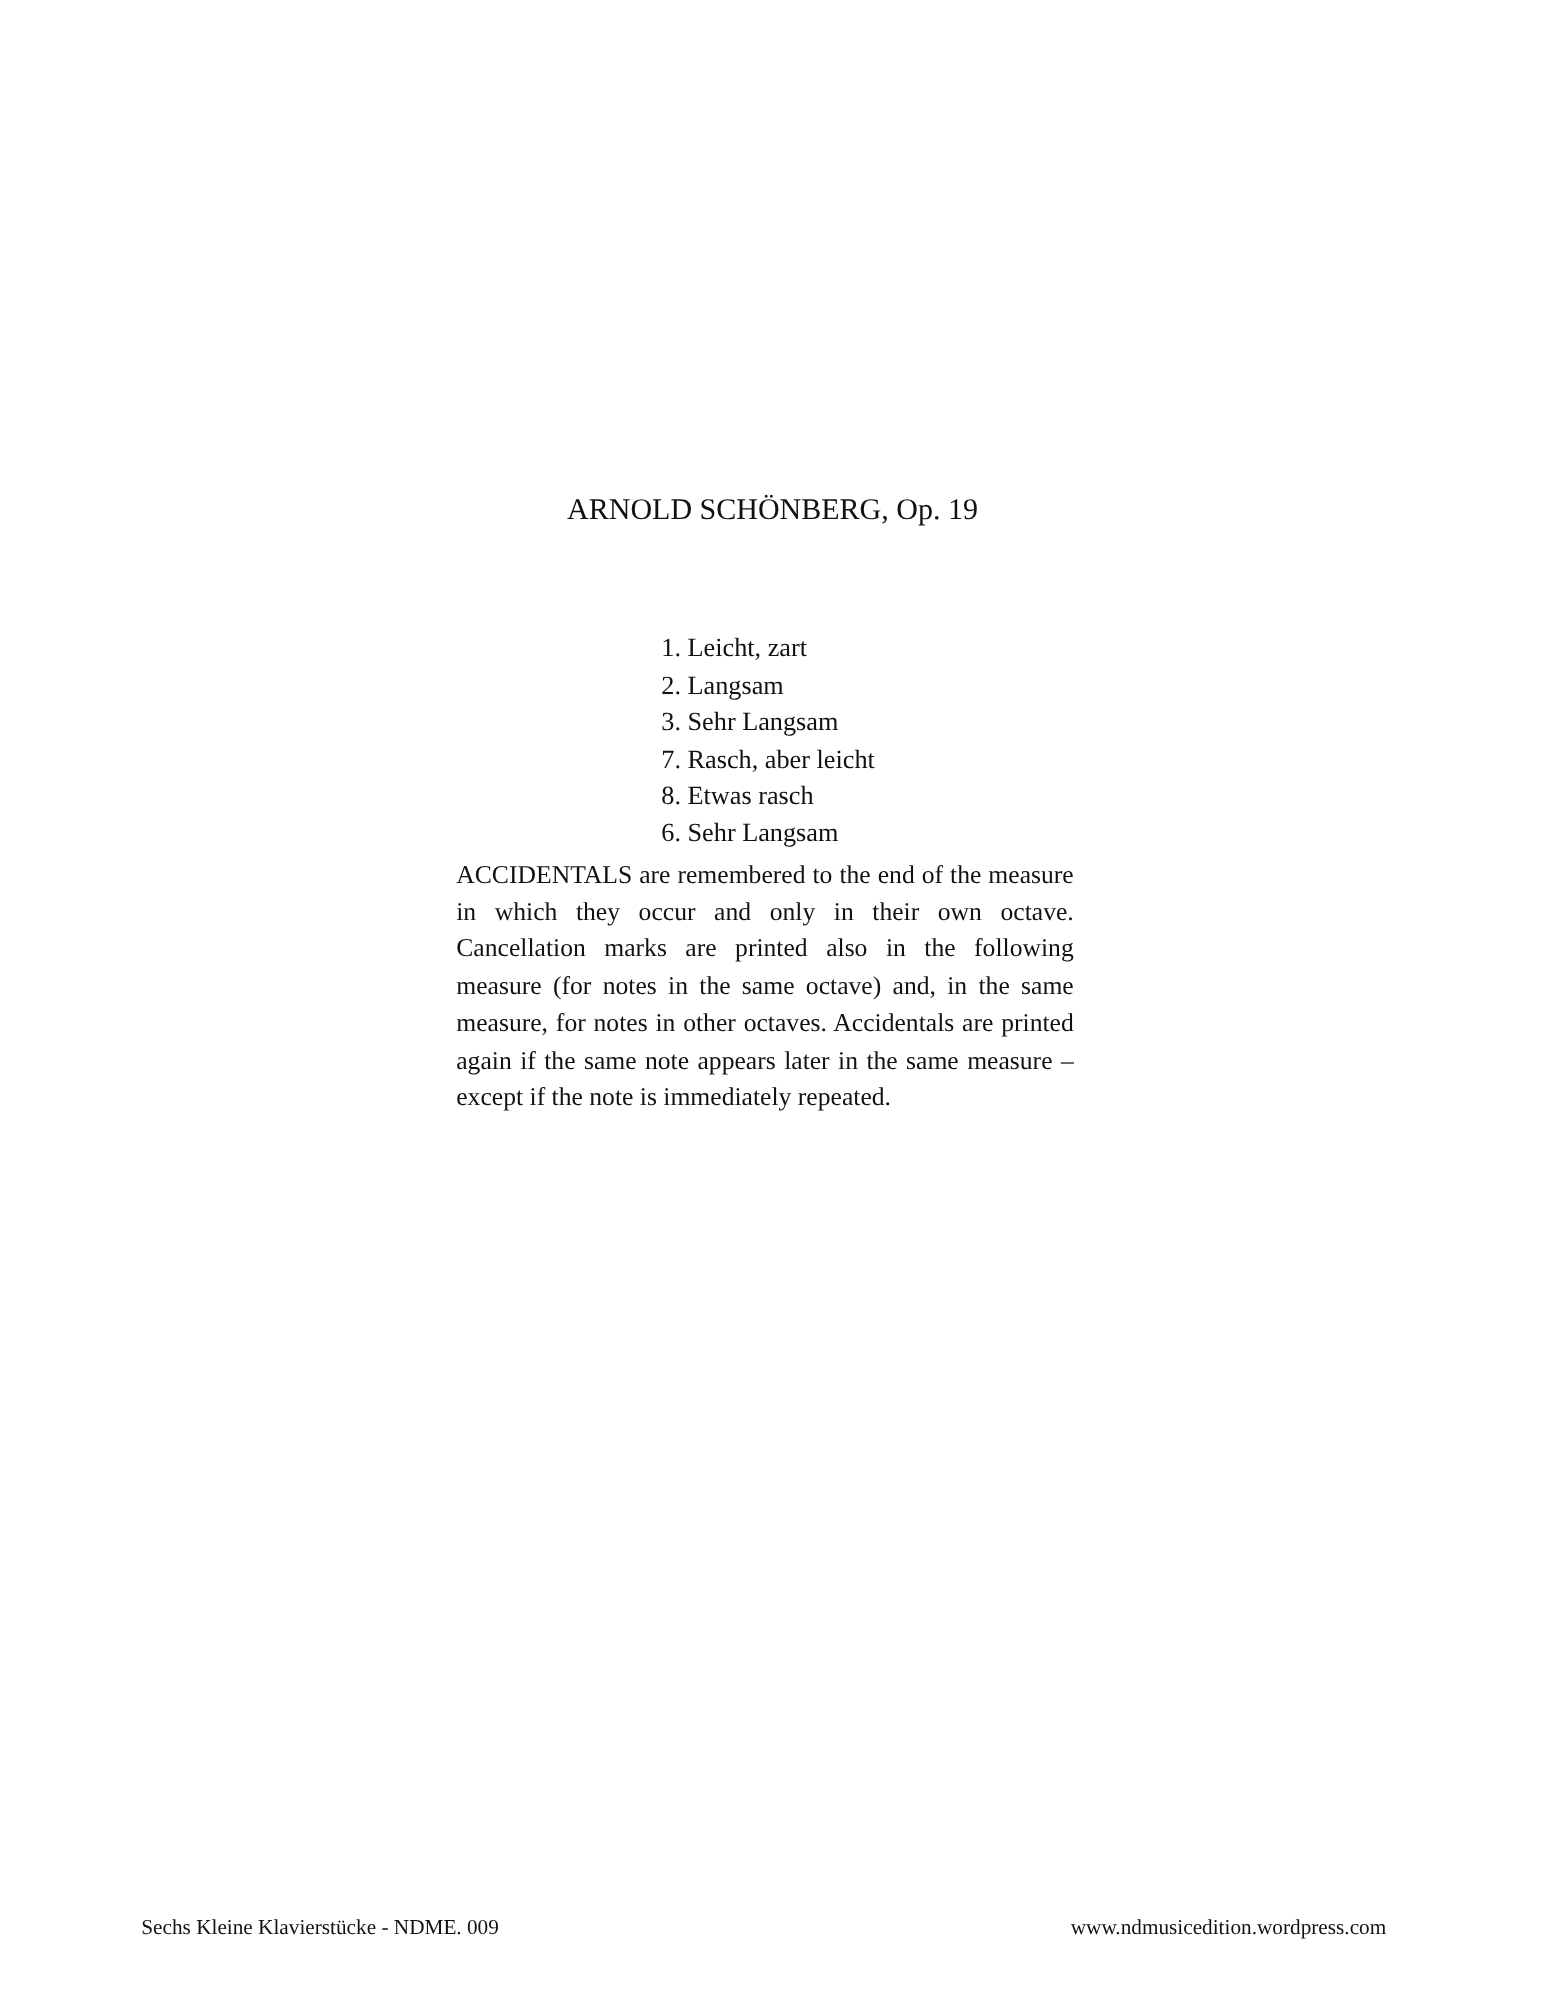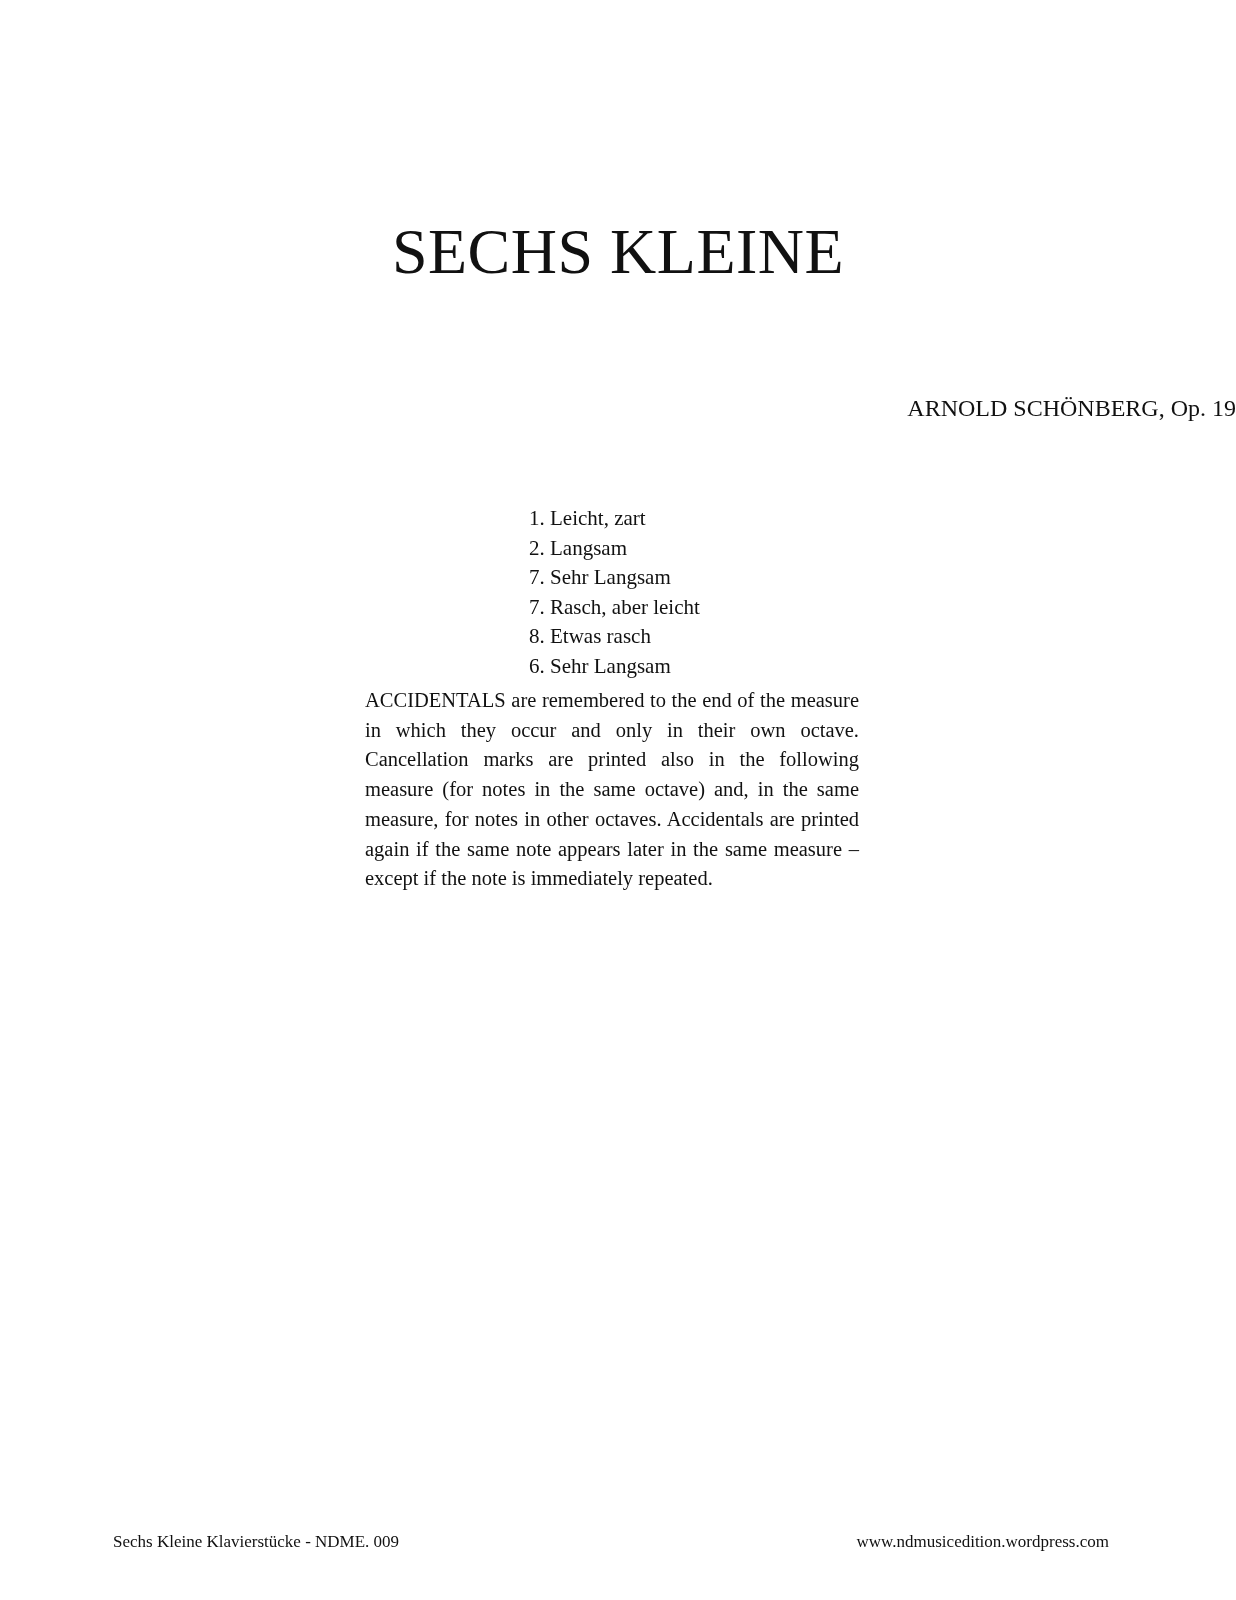--- a/index.html
+++ b/index.html
@@ -8,21 +8,21 @@
     font-family: "DejaVu Serif", "Liberation Serif", serif; color: #111111;
   }
   .title {
     position: absolute; left: 0; width: 1236px; top: 208px;
     text-align: center; font-family: "Liberation Serif", serif;
     font-size: 64px; line-height: 88px; font-weight: normal; margin: 0;
     letter-spacing: 0.5px;
   }
   .subtitle {
     position: absolute; left: 0; width: 1236px; top: 391px;
-    text-align: right; font-family: "Liberation Serif", serif;
+    text-align: center; font-family: "Liberation Serif", serif;
     font-size: 24px; line-height: 34px; margin: 0;
   }
   .movements {
     position: absolute; left: 513px; top: 488px; margin: 16px; padding: 0;
     list-style: none; font-family: "Liberation Serif", serif;
     font-size: 21px; line-height: 29.6px;
   }
   .movements li { white-space: nowrap; }
   .note {
     position: absolute; left: 365px; top: 686px; width: 494px; margin: 0;
@@ -34,29 +34,29 @@
     font-size: 17px; line-height: 20px; white-space: nowrap;
   }
   .footer-left { left: 113px; }
   .footer-right { right: 127px; }
 </style>
 </head>
 <body>
 
 <div>
   <h1 class="title">
-    <span>SECHS KLEINE</span><br>
+    <br>
   </h1>
 
   <p class="subtitle">ARNOLD SCHÖNBERG, Op. 19</p>
 
   <ol class="movements">
     <li>1. Leicht, zart</li>
     <li>2. Langsam</li>
-    <li>7. Sehr Langsam</li>
+    <li>3. Sehr Langsam</li>
     <li>7. Rasch, aber leicht</li>
     <li>8. Etwas rasch</li>
     <li>6. Sehr Langsam</li>
   </ol>
 
   <p class="note">ACCIDENTALS are remembered to the end of the measure in which they occur and only in their own octave. Cancellation marks are printed also in the following measure (for notes in the same octave) and, in the same measure, for notes in other octaves. Accidentals are printed again if the same note appears later in the same measure – except if the note is immediately repeated.</p>
 
   <div class="footer-left">Sechs Kleine Klavierstücke - NDME. 009</div>
   <div class="footer-right">www.ndmusicedition.wordpress.com</div>
 </div>

